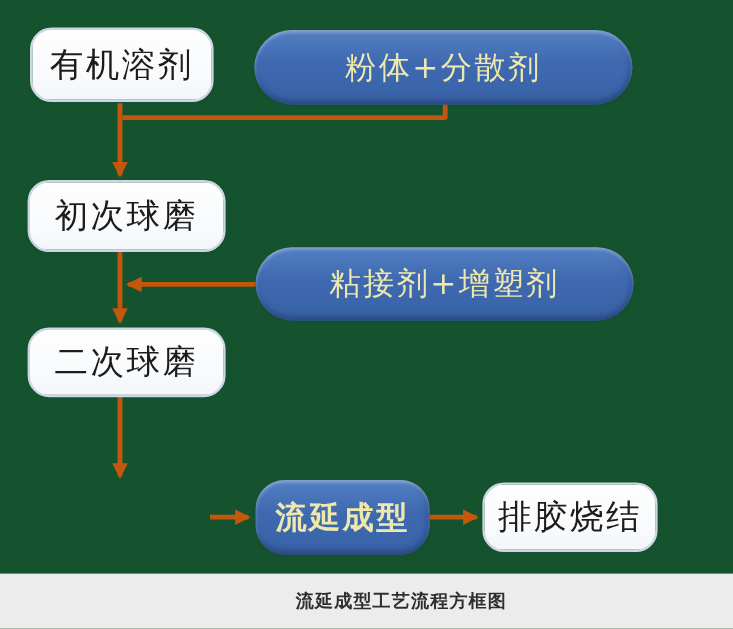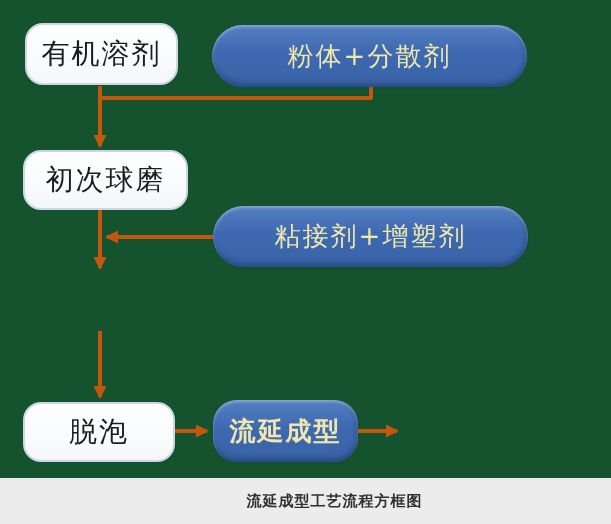--- a/index.html
+++ b/index.html
@@ -107,23 +107,24 @@
   </svg>
 
   <div class="node proc-box n-organic">有机溶剂</div>
 
   <div class="node proc-box n-mill1">初次球磨</div>
 
   <div class="node pill n-powder">粉体+分散剂</div>
 
   <div class="node pill n-binder">粘接剂+增塑剂</div>
 
+  <div class="node proc-box n-mill2">二次球磨</div>
 
-  <div class="node proc-box n-degas">脱泡</div>
 
   <div class="node pill pill-small n-casting">流延成型</div>
 
+  <div class="node proc-box n-sinter">排胶烧结</div>
 
   <div class="caption-bar">
     <span class="caption-text">流延成型工艺流程方框图</span>
   </div>
 
 </div>
 
 </body></html>

